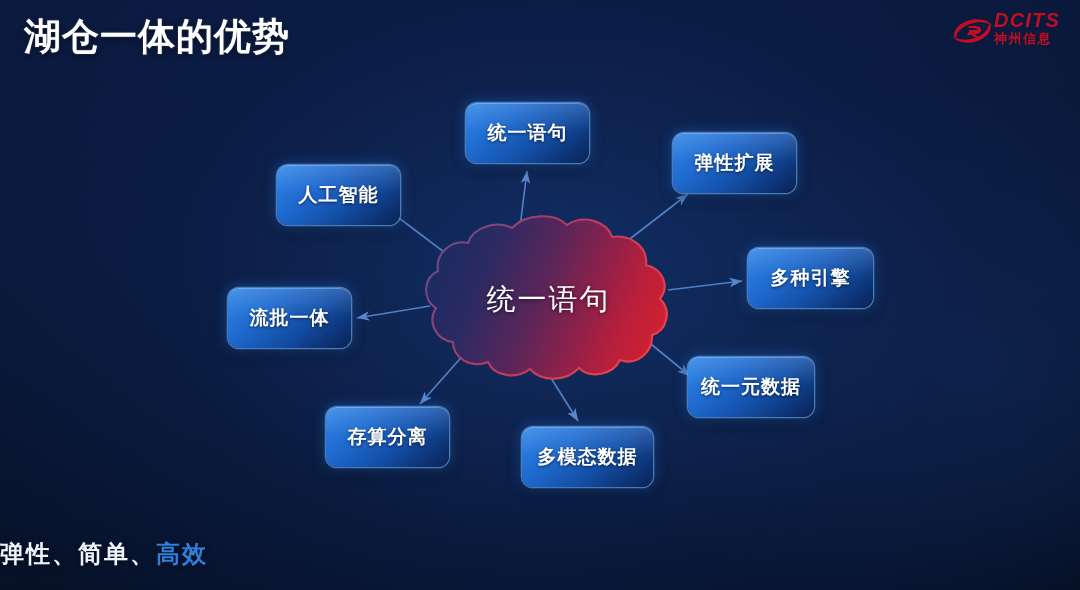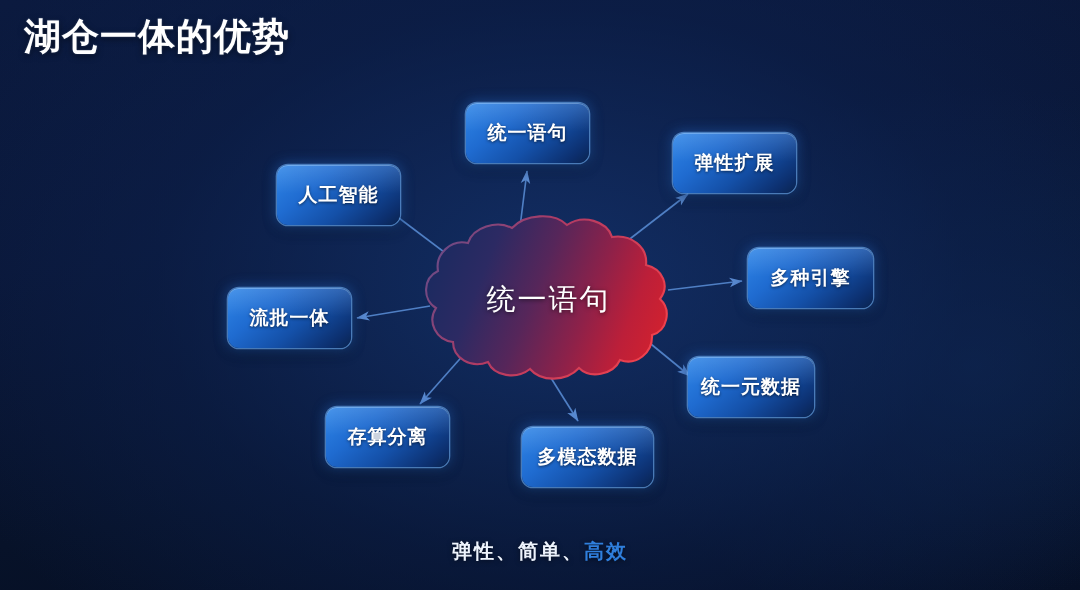--- a/index.html
+++ b/index.html
@@ -66,34 +66,48 @@
     white-space:nowrap;
   }
   .node::after {
     content:""; position:absolute; inset:0; border-radius:11px;
     background: linear-gradient(180deg, rgba(255,255,255,0.13) 0%, rgba(255,255,255,0.0) 48%);
     pointer-events:none;
   }
 
   
   .footer {
-    position:absolute; left:0; top:538px; width:1080px; text-align:center;
-    font-size:20px; font-weight:bold; letter-spacing:2px;
+    position:absolute; left:0; top:538px; width:1080px; 
+    font-size:24px; font-weight:bold; letter-spacing:2px;
     text-shadow: 0 1px 5px rgba(0,0,0,0.55);
   }
   .footer .f-a { color:#eef4fd; }
   .footer .f-b { color:#2f7fdd; }
 </style>
 </head>
 <body>
 
 <div id="slide">
 
   <div class="title">湖仓一体的优势</div>
 
+  <div class="logo">
+    <svg class="logo-mark" viewBox="0 0 100 76">
+      <g fill="#c20e23">
+        <path d="M10 52 C6 34 26 16 52 12 C74 9 92 16 95 27 C89 20 74 17 58 19 C34 23 16 36 14 52 Z"></path>
+        <path d="M92 24 C96 42 76 60 50 64 C28 67 10 60 7 49 C13 56 28 59 44 57 C68 53 86 40 88 24 Z"></path>
+        <path d="M40 28 C52 24 66 26 70 32 C74 38 68 44 58 46 L40 48 L40 43 L55 41 C61 40 64 37 62 34 C60 31 52 30 45 32 Z"></path>
+        <path d="M44 36 L64 36 L64 41 L52 43 L66 52 L56 52 L42 42 Z"></path>
+      </g>
+    </svg>
+    <div class="logo-text">
+      <div class="logo-en">DCITS</div>
+      <div class="logo-cn">神州信息</div>
+    </div>
+  </div>
 
   <svg id="wires">
     <defs>
       <marker id="arrowhead" markerWidth="9" markerHeight="9" refX="7.4" refY="3.1" orient="auto" markerUnits="strokeWidth">
         <path d="M0,0.3 L7.8,3.1 L0,5.9 L2.1,3.1 Z" fill="#5a8ad0"></path>
       </marker>
     </defs>
     <g stroke="#4f7fc4" stroke-width="1.7" fill="none" marker-end="url(#arrowhead)">
       <line x1="518" y1="243" x2="527" y2="171"></line>
       <line x1="622" y1="245" x2="688" y2="194"></line>

